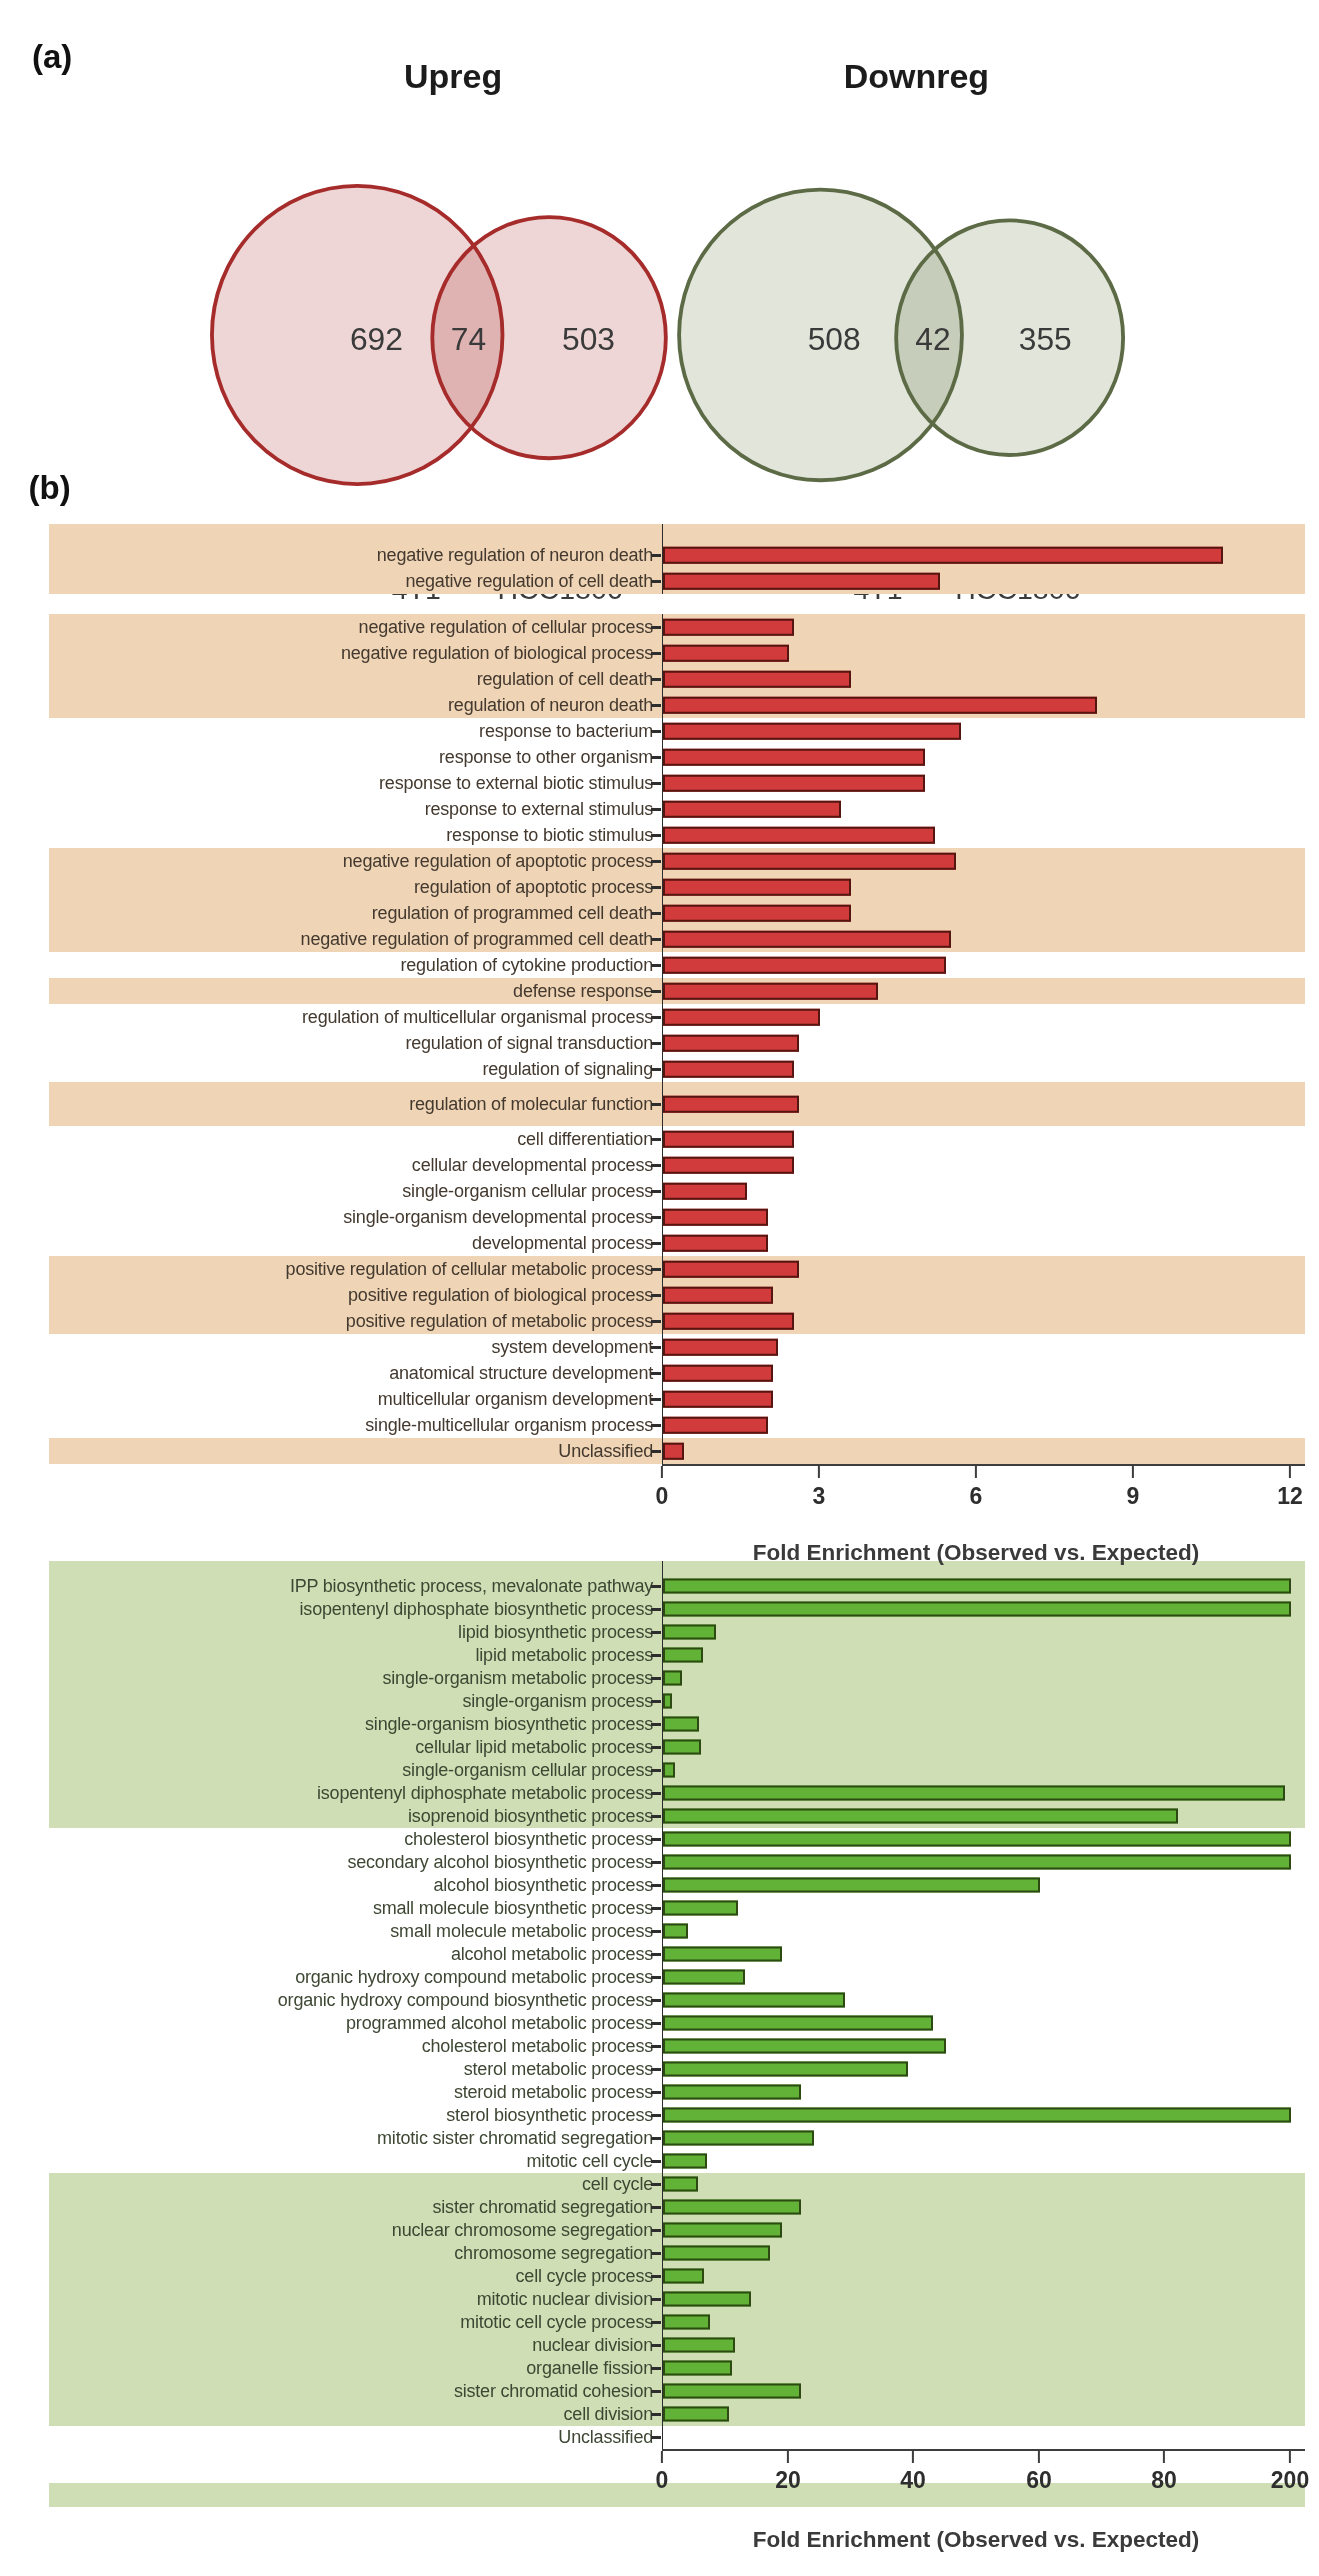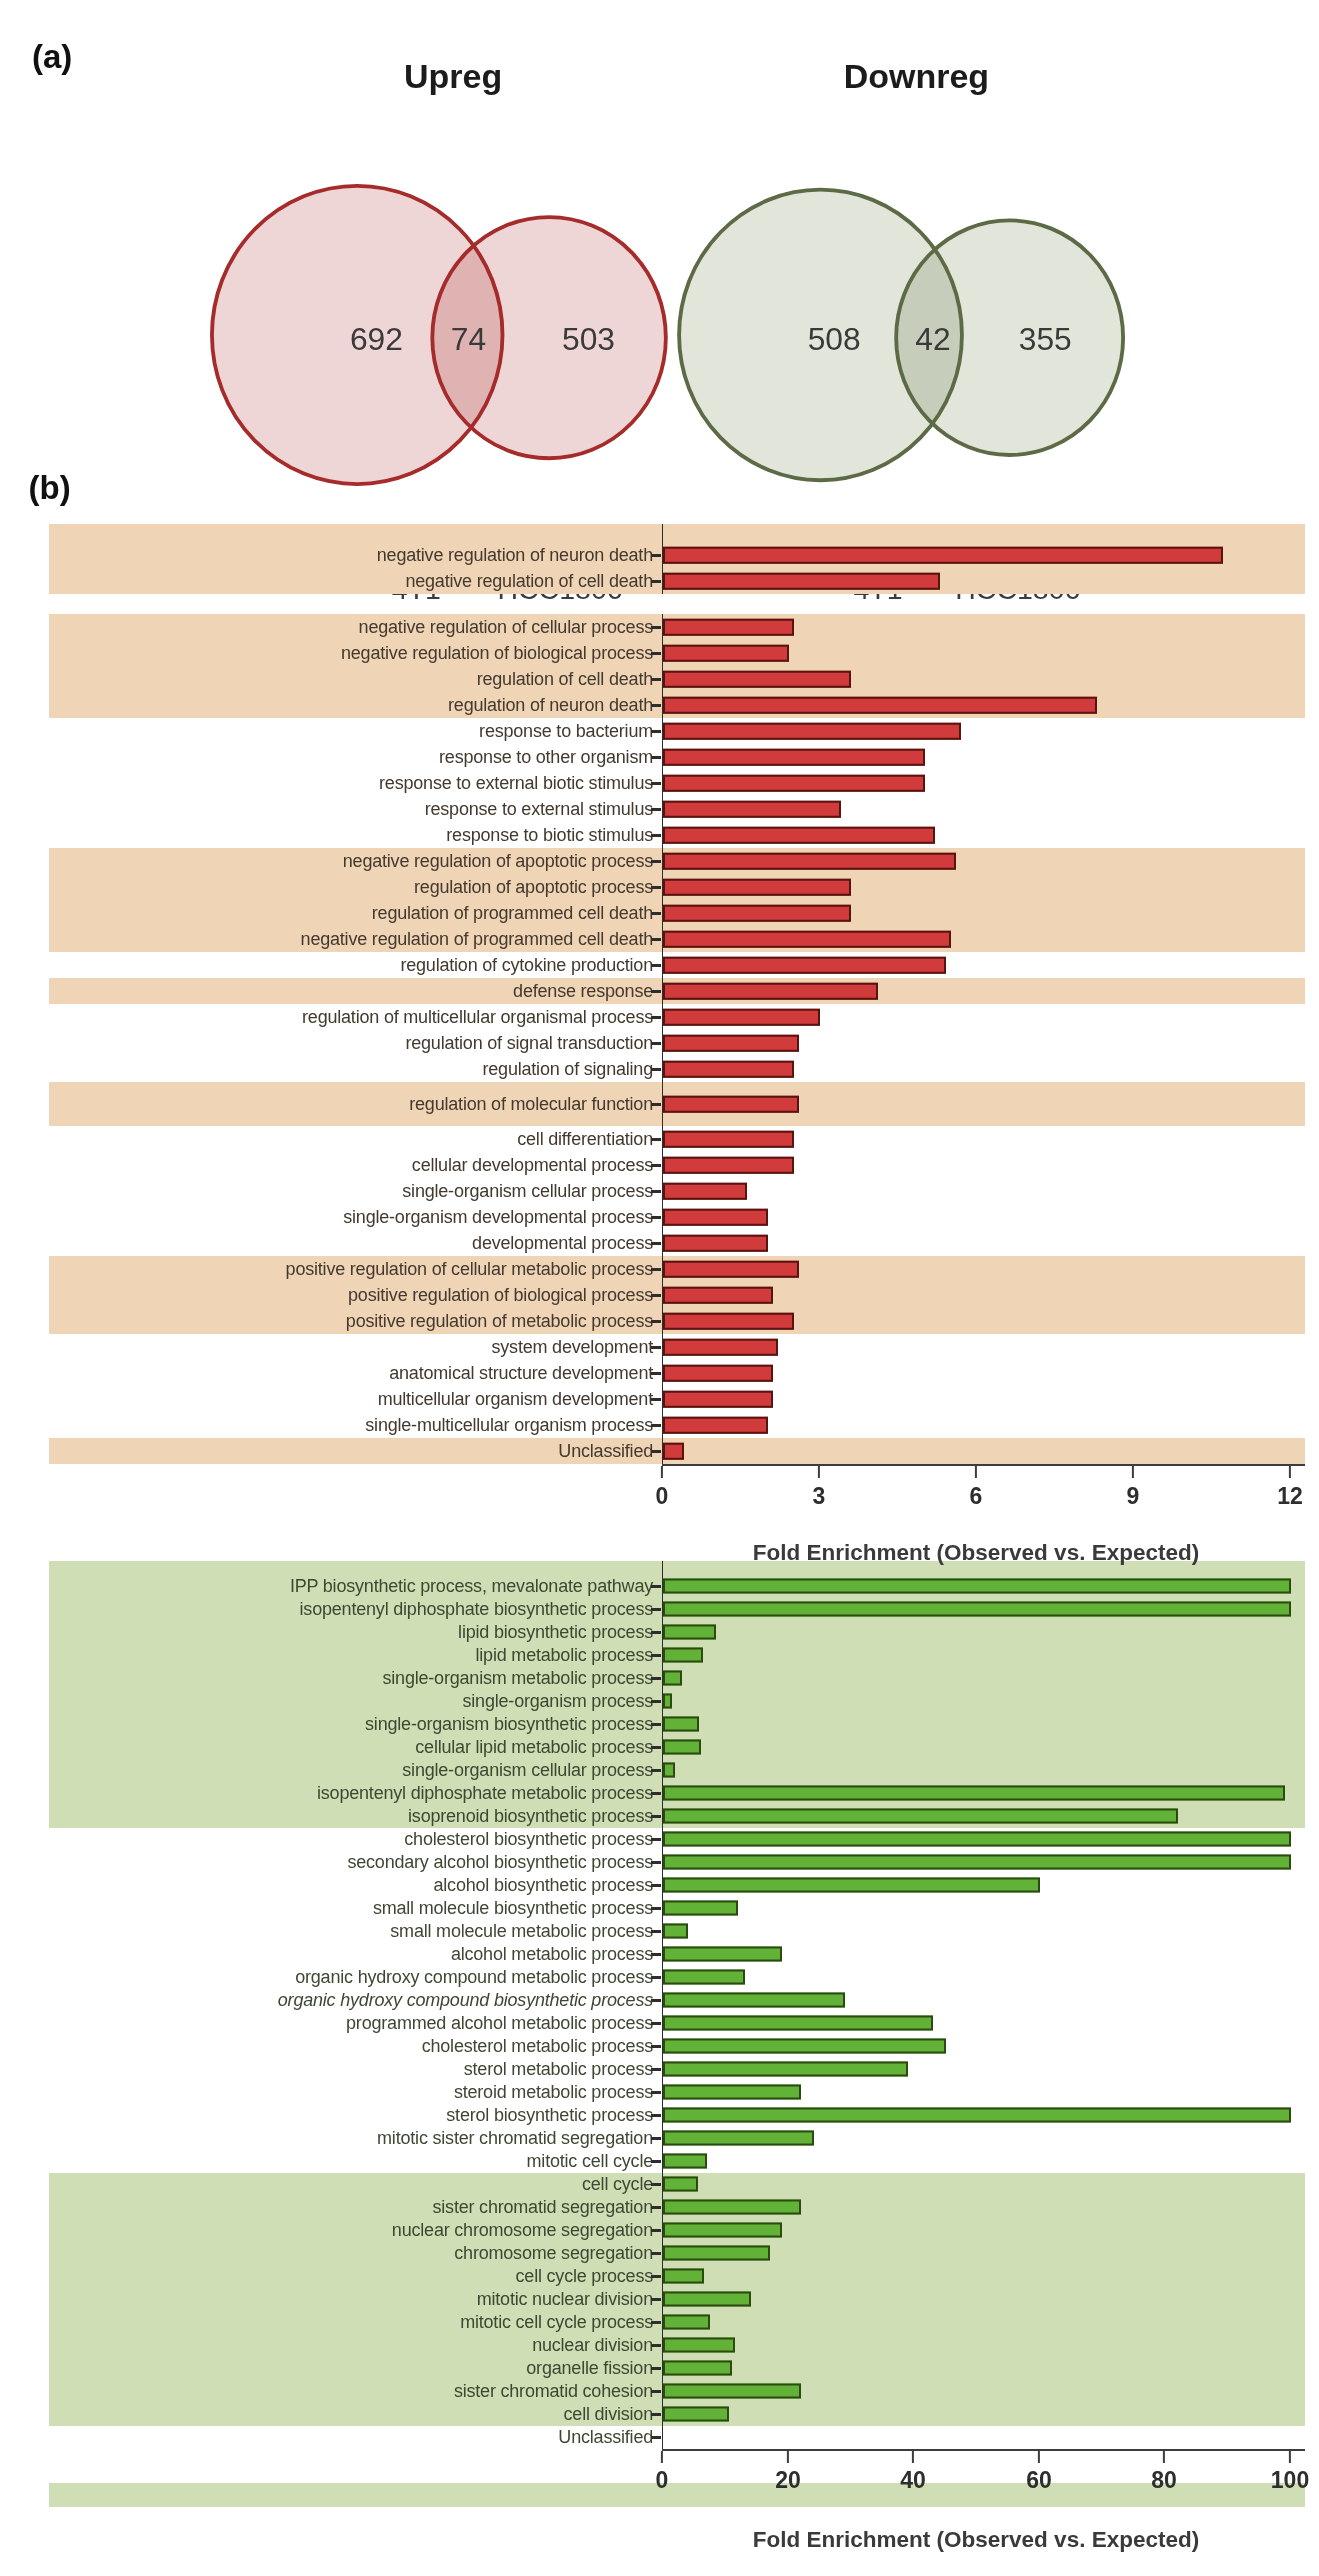--- a/index.html
+++ b/index.html
@@ -425,21 +425,21 @@
         <div class="plot">
           <div class="bar" style="width: 119px; height: 15px; background: rgb(97, 178, 54); border-color: rgb(45, 74, 19);"></div>
         </div>
       </div>
       <div class="crow" style="height: 23px;">
         <div class="rlabel">organic hydroxy compound metabolic process</div>
         <div class="plot">
           <div class="bar" style="width: 82px; height: 15px; background: rgb(97, 178, 54); border-color: rgb(45, 74, 19);"></div>
         </div>
       </div>
-      <div class="crow" style="height: 23px; font-style: italic;">
+      <div class="crow" style="height: 23px;">
         <div class="rlabel">organic hydroxy compound biosynthetic process</div>
         <div class="plot">
           <div class="bar" style="width: 182px; height: 15px; background: rgb(97, 178, 54); border-color: rgb(45, 74, 19);"></div>
         </div>
       </div>
       <div class="crow" style="height: 23px;">
         <div class="rlabel">programmed alcohol metabolic process</div>
         <div class="plot">
           <div class="bar" style="width: 270px; height: 15px; background: rgb(97, 178, 54); border-color: rgb(45, 74, 19);"></div>
         </div>
@@ -559,18 +559,18 @@
         <div class="ticklabel" style="left: 0px;">0</div>
         <div class="tickmark" style="left: 126px;"></div>
         <div class="ticklabel" style="left: 126px;">20</div>
         <div class="tickmark" style="left: 251px;"></div>
         <div class="ticklabel" style="left: 251px;">40</div>
         <div class="tickmark" style="left: 377px;"></div>
         <div class="ticklabel" style="left: 377px;">60</div>
         <div class="tickmark" style="left: 502px;"></div>
         <div class="ticklabel" style="left: 502px;">80</div>
         <div class="tickmark" style="left: 628px;"></div>
-        <div class="ticklabel" style="left: 628px;">100</div>
+        <div class="ticklabel" style="left: 628px;">200</div>
       </div>
   </div>
   <div class="xlabel">Fold Enrichment (Observed vs. Expected)</div>
 </div>
 
 
 </body></html>

